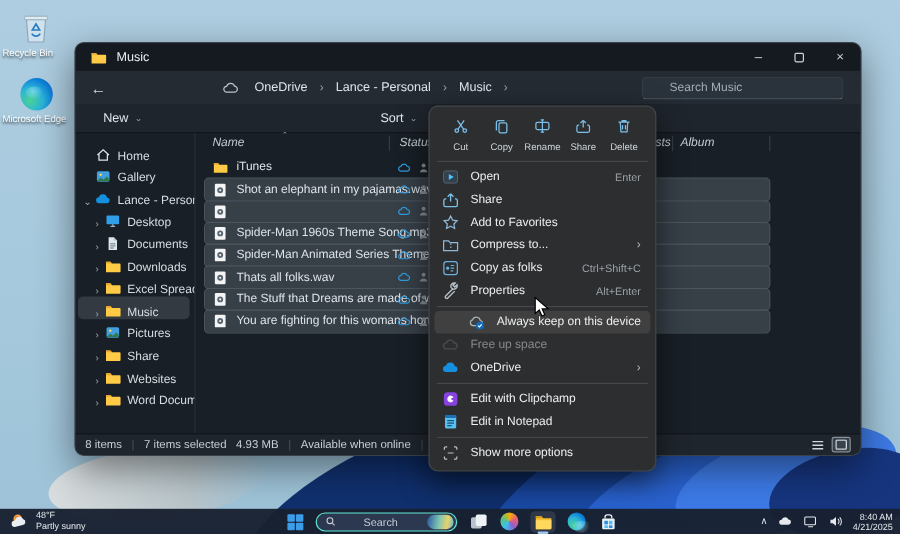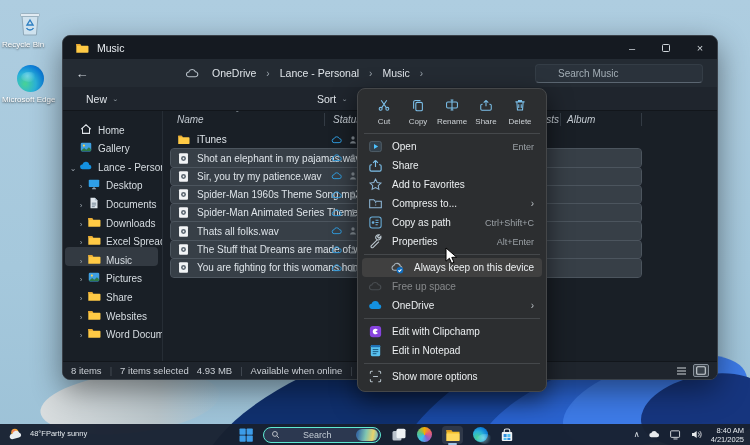--- a/index.html
+++ b/index.html
@@ -103,21 +103,21 @@
   .m-sub { position:absolute; right:8px; font-size:10px; color:#b7bdc2; }
 
   
   #cursor { position:absolute; left:444px; top:247px; z-index:9; }
 
   
   #taskbar { position:absolute; left:0; bottom:0; width:750px; height:21px; background:rgba(24,32,48,.96); z-index:6;
       display:flex; align-items:center; color:#e8ecef; }
   #tb-weather { display:flex; align-items:center; gap:5px; margin-left:8px; }
   #tb-weather svg { width:17px; height:17px; }
-  .wx-lines { display:flex; line-height:1.15; }
+  .wx-lines { display:flex; flex-direction:column; line-height:1.15; }
   .wx-lines span { font-size:7.5px; color:#e4e9ed; }
   #tb-center { position:absolute; left:237px; display:flex; align-items:center; gap:9px; height:21px; }
   .tbicon { width:17px; height:17px; display:flex; align-items:center; justify-content:center; }
   .tbicon svg { width:16px; height:16px; }
   #tb-search { width:118px; height:16px; border-radius:8px; background:#2c3850; border:1px solid #5eead4;
       display:flex; align-items:center; font-size:9px; color:#c2cbd4; padding:0 2px 0 7px; gap:23px; }
   #tb-search .mag { width:9px; height:9px; }
   #tb-search .bingimg { margin-left:auto; width:22px; height:12px; border-radius:6px;
       background:linear-gradient(100deg,#3a6ea5 10%,#7fc6b2 45%,#e8d26a 75%,#58b7d8 100%); }
   .tb-open { background:rgba(255,255,255,.10); border-radius:4px; position:relative; width:21px; height:18px; }
@@ -359,21 +359,20 @@
                     <path d="M3.8 12.8a4.3 4.3 0 0 1 8.4 0z"></path>
                   </svg></span>
               </span>
             </div>
             <div class="frow sel">
               <span class="f-ic"><svg viewBox="0 0 16 16">
                   <rect x="2.5" y="1.5" width="11" height="13" rx="1.2" fill="#f2f4f6"></rect>
                   <circle cx="8" cy="8" r="3" fill="#5a6570"></circle>
                   <circle cx="8" cy="8" r="1.1" fill="#f2f4f6"></circle>
                 </svg></span>
-              <span class="f-name">Sir, you try my patience.wav</span>
               <span class="f-status">
                 <span class="st-ic"><svg viewBox="0 0 16 16" fill="none" stroke="#2f9de0" stroke-width="1.3">
                     <path d="M4.3 11.5a2.6 2.6 0 0 1-.2-5.2 3.7 3.7 0 0 1 7-.2 2.5 2.5 0 0 1-.3 5.4z"></path>
                   </svg></span>
                 <span class="st-ic"><svg viewBox="0 0 16 16" fill="#848d95">
                     <circle cx="8" cy="5.3" r="2.2"></circle>
                     <path d="M3.8 12.8a4.3 4.3 0 0 1 8.4 0z"></path>
                   </svg></span>
               </span>
             </div>
@@ -558,21 +557,21 @@
             </svg></span>
           <span class="m-label">Compress to...</span>
           <span class="m-sub">›</span>
         </div>
         <div class="mitem">
           <span class="m-ic"><svg viewBox="0 0 16 16" fill="none" stroke="#6ab0dc" stroke-width="1.1">
               <rect x="2" y="2.2" width="12" height="11.6" rx="2.4"></rect>
               <circle cx="5.4" cy="8" r="0.9" fill="#6ab0dc"></circle>
               <path d="M8 5.6h3.2M8 8h3.2M8 10.4h2.4"></path>
             </svg></span>
-          <span class="m-label">Copy as path</span>
+          <span class="m-label">Copy as folks</span>
           <span class="m-right">Ctrl+Shift+C</span>
         </div>
         <div class="mitem">
           <span class="m-ic"><svg viewBox="0 0 16 16" fill="none" stroke="#b8c4cc" stroke-width="1.2">
               <path d="M9.8 6.2L3.6 12.4a1.3 1.3 0 0 0 1.9 1.9l6.2-6.2"></path>
               <path d="M9.8 6.2a3 3 0 0 0 3.9-3.7l-2 2-1.6-1.6 2-2a3 3 0 0 0-3.7 3.9z"></path>
             </svg></span>
           <span class="m-label">Properties</span>
           <span class="m-right">Alt+Enter</span>
         </div>

